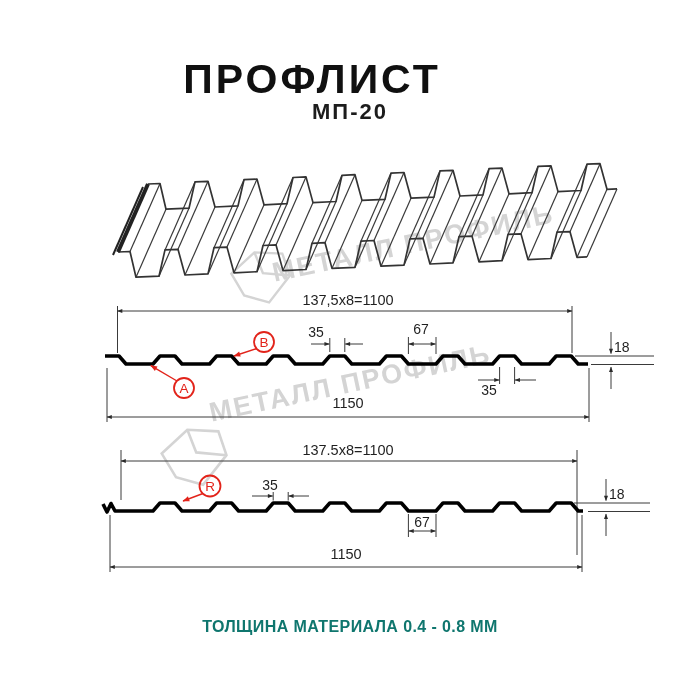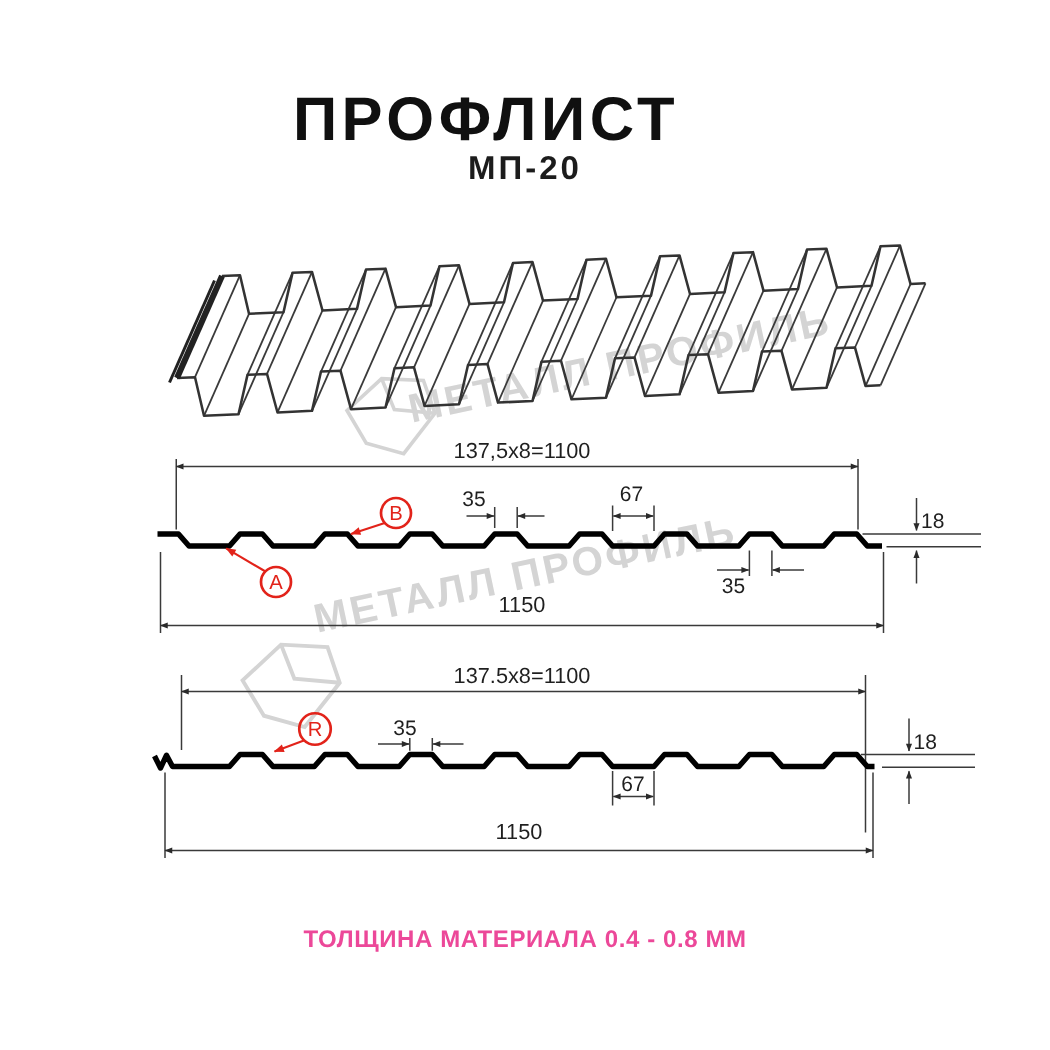--- a/index.html
+++ b/index.html
@@ -1,23 +1,23 @@
 <!DOCTYPE html>
 <html><head>
 <meta charset="utf-8">
 <style>
   html,body{margin:0;padding:0;background:#f4f4f4;}
   #canvas{position:relative;width:700px;height:700px;background:#ffffff;overflow:hidden;
           font-family:"Liberation Sans",sans-serif;}
-  .title{position:absolute;left:16px;top:56px;width:616px;text-align:center;
+  .title{position:absolute;left:4px;top:56px;width:616px;text-align:center;
          font-size:41px;font-weight:800;letter-spacing:3px;color:#101010;}
   .subtitle{position:absolute;left:0;top:99px;width:700px;text-align:center;
          font-size:22px;font-weight:600;letter-spacing:2px;color:#1c1c1c;}
   .footer{position:absolute;left:0;top:618px;width:700px;text-align:center;
-         font-size:16px;font-weight:600;letter-spacing:.4px;color:#ec4899;}
+         font-size:16px;font-weight:600;letter-spacing:.4px;color:#0f766e;}
   svg{position:absolute;left:0;top:0;}
   .dimtxt{font-family:"Liberation Sans",sans-serif;font-size:14.5px;fill:#1f1f1f;}
   .dimtxt-s{font-family:"Liberation Sans",sans-serif;font-size:14px;fill:#1f1f1f;}
   .redtxt{font-family:"Liberation Sans",sans-serif;font-size:13.5px;fill:#e2231a;}
   .wmtxt{font-family:"Liberation Sans",sans-serif;font-size:27px;font-weight:700;
          letter-spacing:2px;fill:#d4d4d4;}
   .thin{stroke:#3a3a3a;stroke-width:1;fill:none;}
   .prof{stroke:#000000;stroke-width:3.6;fill:none;stroke-linejoin:round;}
   .red{stroke:#e2231a;stroke-width:1.8;fill:none;}
 </style>

